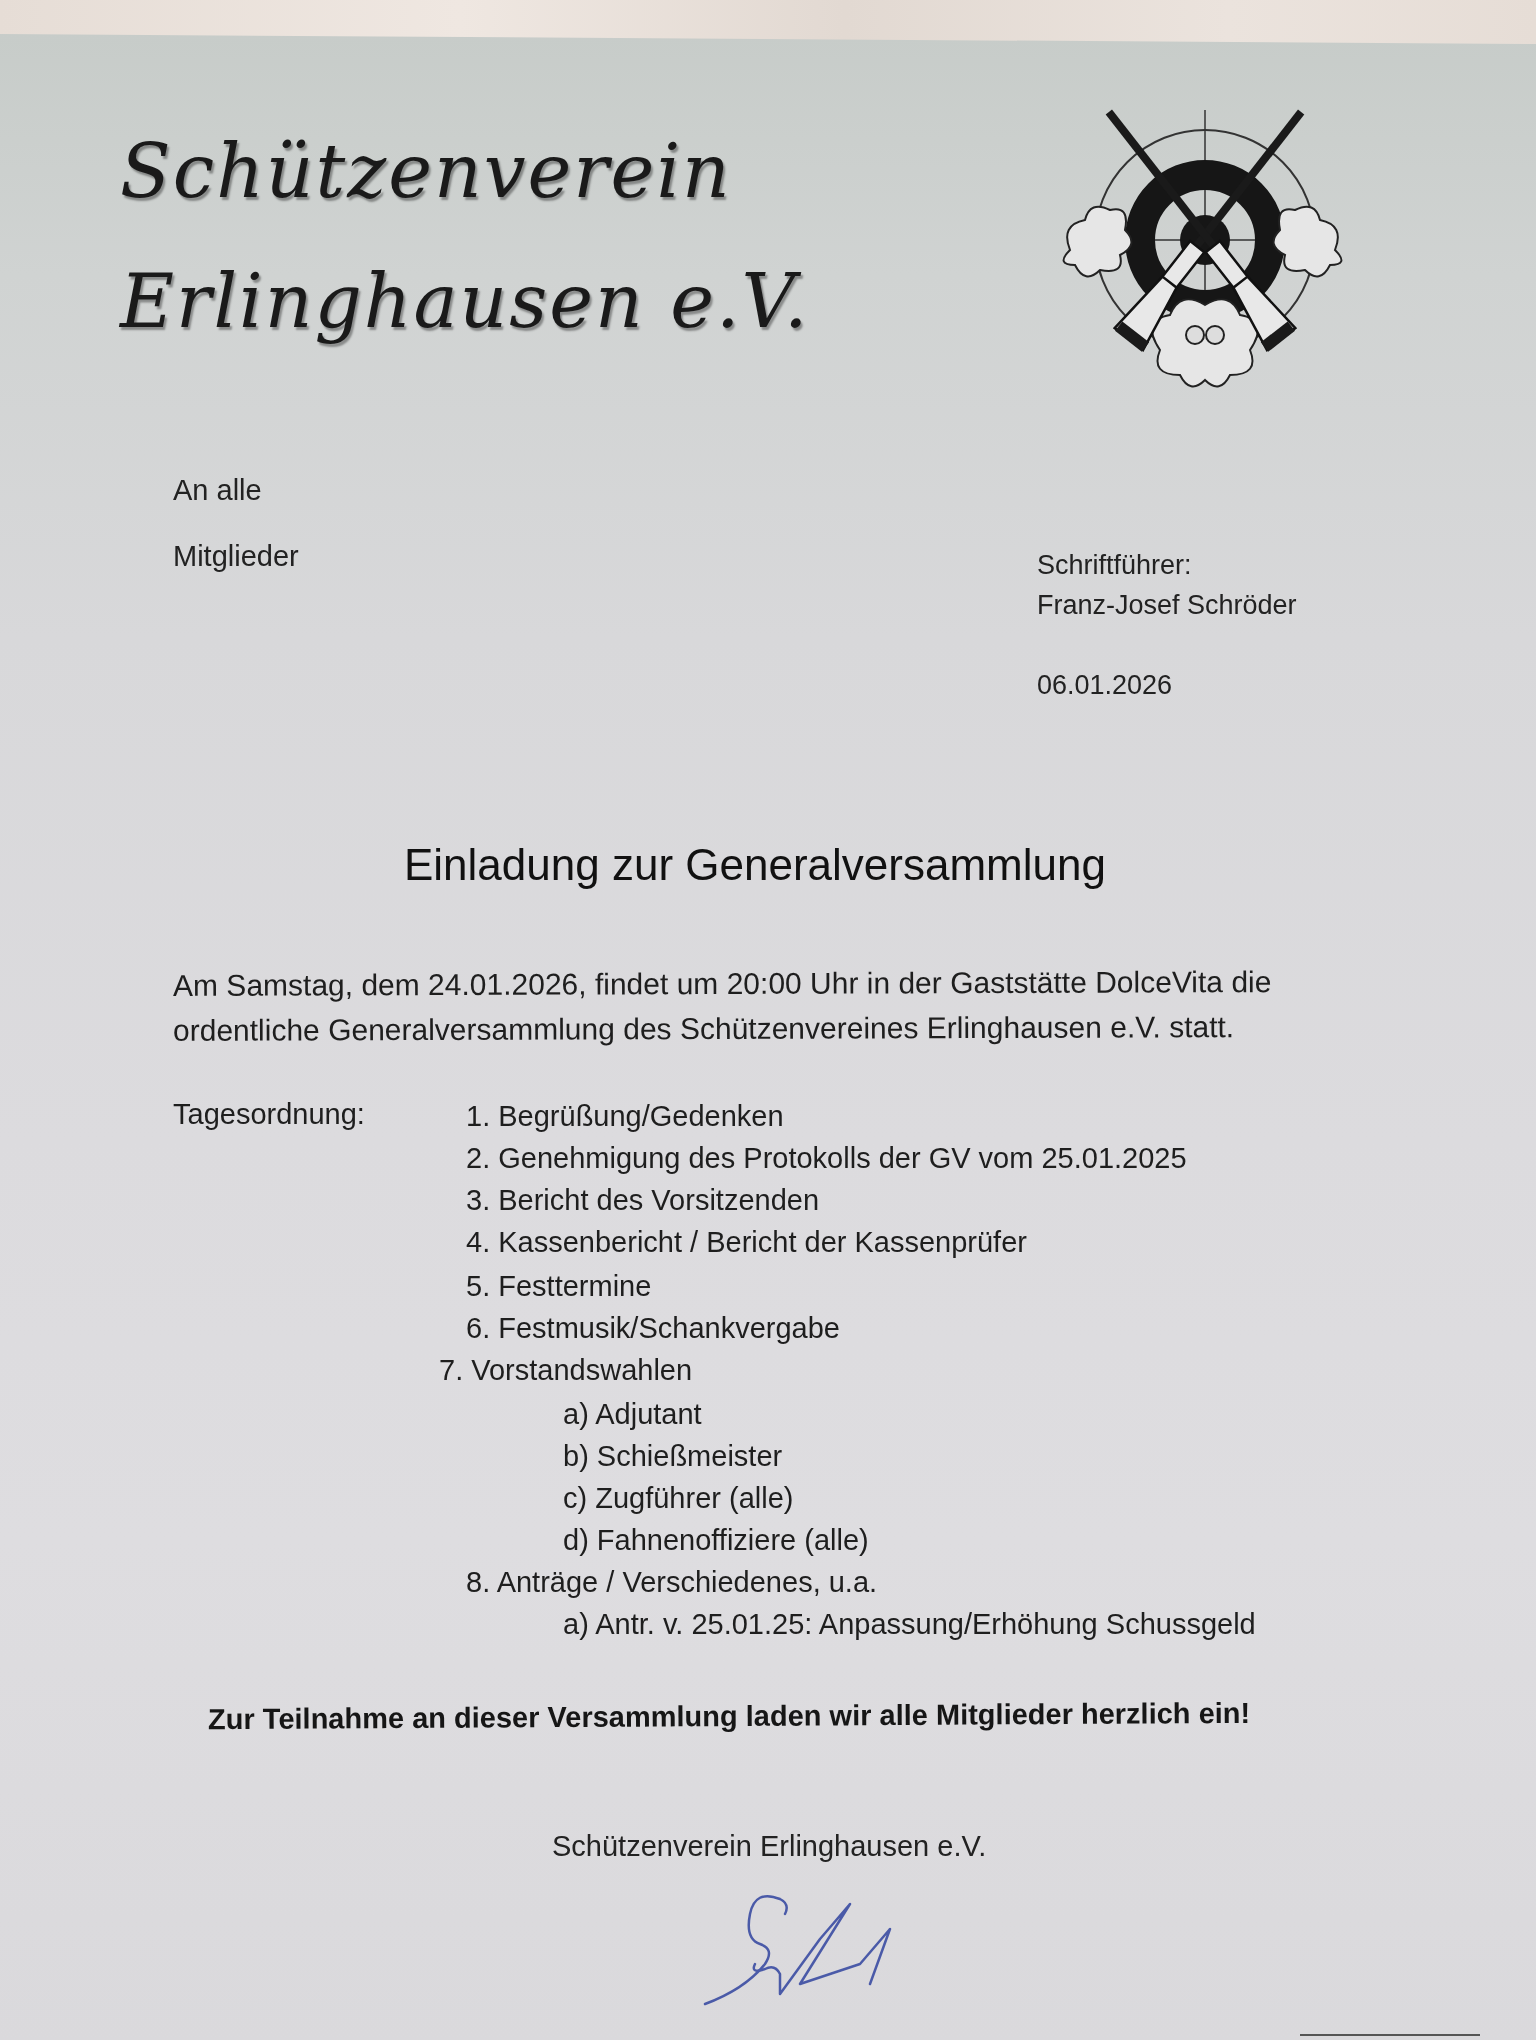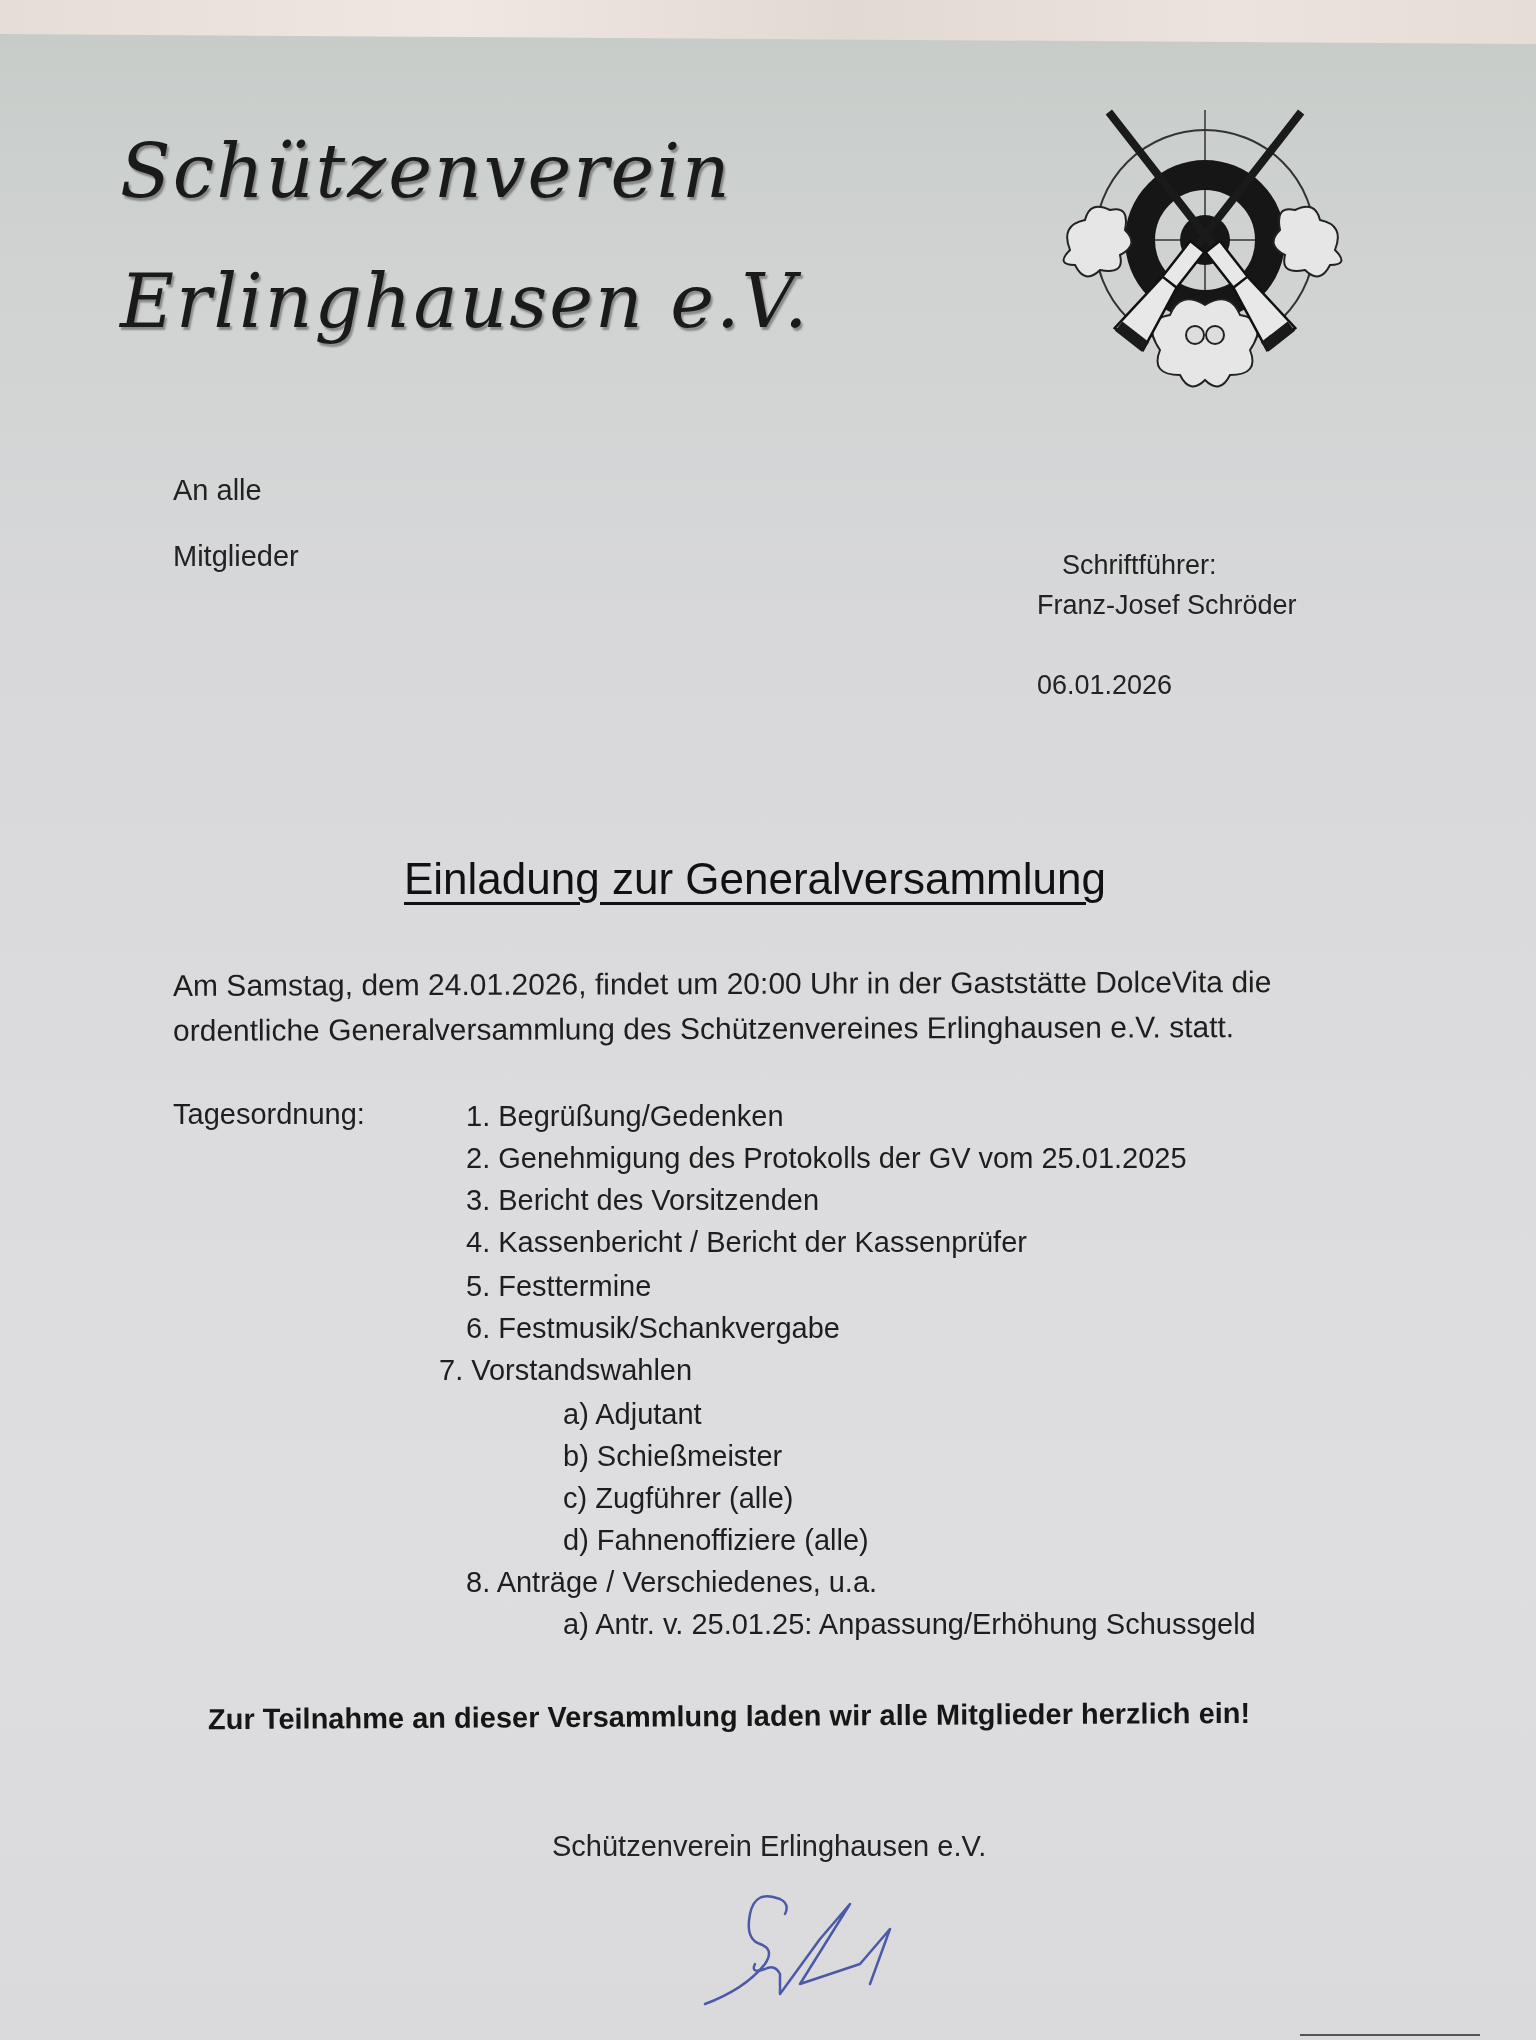--- a/index.html
+++ b/index.html
@@ -53,26 +53,24 @@
       color: #222;
       white-space: nowrap;
     }
     .sender-text {
       font-size: 27px;
       color: #222;
       white-space: nowrap;
     }
     .title {
       font-size: 44px;
-      text-decoration: underline;
       text-decoration-thickness: 3px;
       text-underline-offset: 8px;
       color: #111;
       white-space: nowrap;
-      margin-top: 14px;
     }
     .agenda-row {
       position: absolute;
       font-size: 29px;
       white-space: nowrap;
       color: #1e1e1e;
     }
     .closing {
       font-size: 29px;
       font-weight: bold;
@@ -136,21 +134,21 @@
         <rect x="168" y="150" width="18" height="50" fill="#e8e8e8" stroke="#111" stroke-width="2.5"></rect>
         <path d="M168 195 l-12 70 l36 0 l-6 -70z" fill="#e8e8e8" stroke="#111" stroke-width="2.5"></path>
         <rect x="156" y="255" width="34" height="12" fill="#1a1a1a"></rect>
       </g>
     </svg>
   </div>
 
   <div class="abs addr-text" style="left:173px; top:440px;text-align:center;">An alle</div>
   <div class="abs addr-text" style="left:173px; top:506px;">Mitglieder</div>
 
-  <div class="abs sender-text" style="left:1037px; top:516px;margin-left:25px;">Schriftführer:</div>
+  <div class="abs sender-text" style="left:1037px; top:516px;">Schriftführer:</div>
   <div class="abs sender-text" style="left:1037px; top:556px;">Franz-Josef Schröder</div>
   <div class="abs sender-text" style="left:1037px; top:636px;">06.01.2026</div>
 
   <div class="abs title" style="left:404px; top:806px;">Einladung zur Generalversammlung</div>
 
   <div class="abs body-text" style="left:173px; top:935px; transform:rotate(-0.2deg);">Am Samstag, dem 24.01.2026, findet um 20:00 Uhr in der Gaststätte DolceVita die</div>
   <div class="abs body-text" style="left:173px; top:980px; transform:rotate(-0.2deg);">ordentliche Generalversammlung des Schützenvereines Erlinghausen e.V. statt.</div>
 
   <div class="abs body-text" style="left:173px; top:1066px; font-size:29px;">Tagesordnung:</div>
 

